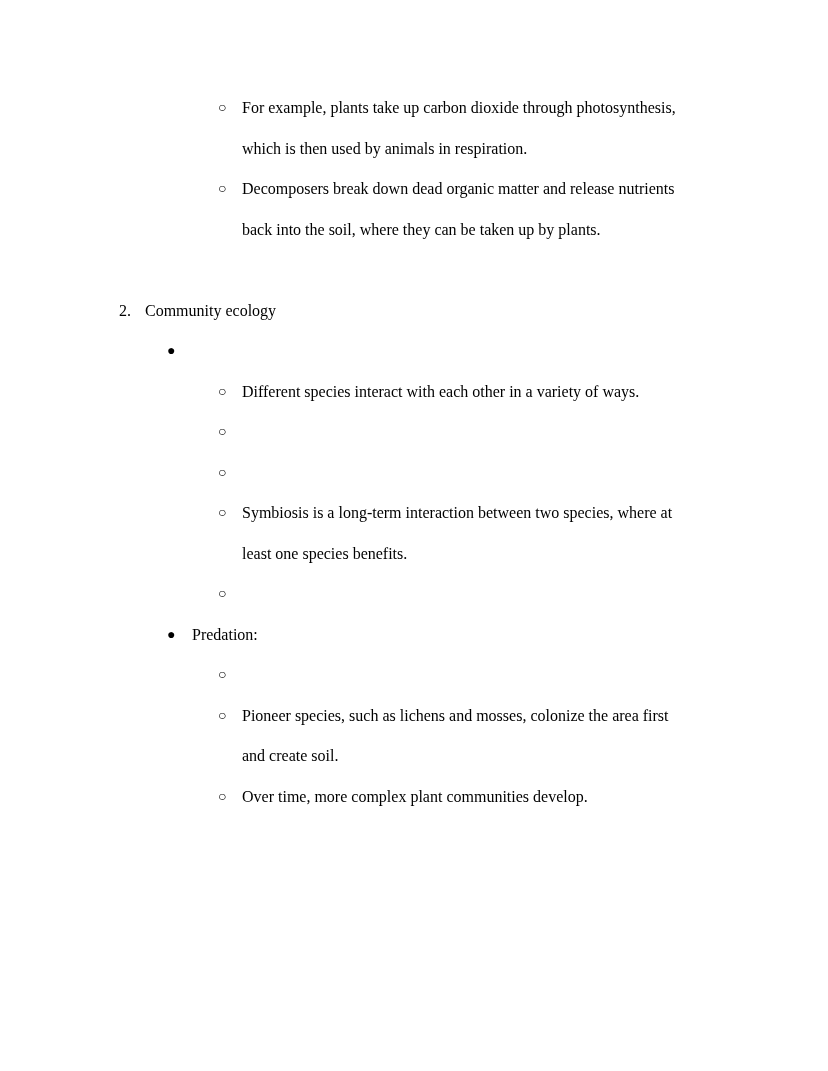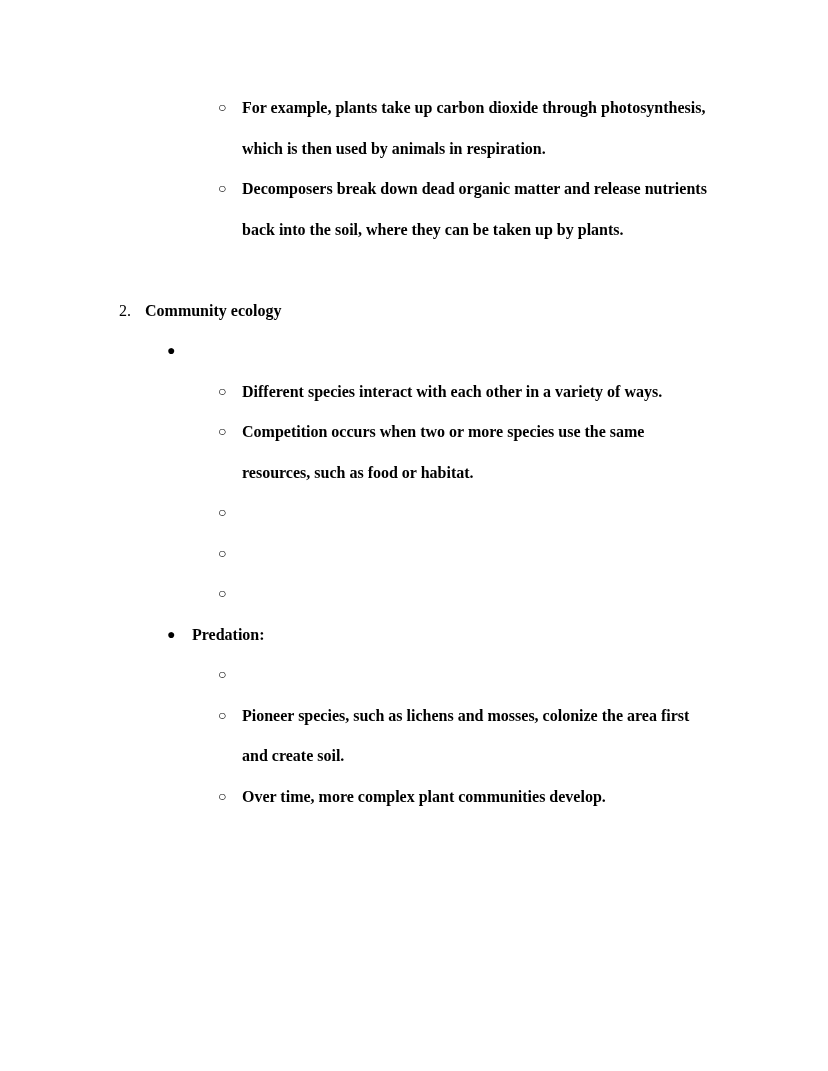--- a/index.html
+++ b/index.html
@@ -27,21 +27,20 @@
   .row {
     display: flex;
     align-items: flex-start;
   }
   .row .marker {
     flex: none;
     line-height: 40.5px;
   }
   .row .text {
     white-space: pre-line;
-    font-weight: bold;
   }
   
   .l1 { padding-left: 119px; margin-top: 40.5px; }
   .l1 .marker { width: 26px; }
   
   .l2 { padding-left: 167px; }
   .l2 .marker { width: 25px; font-size: 14px; }
   
   .l3 { padding-left: 218px; }
   .l3 .marker { width: 24px; font-size: 14px; }
@@ -69,28 +68,28 @@
 
   <div class="row l2">
     <span class="marker">●</span>
   </div>
   <div class="row l3">
     <span class="marker">○</span>
     <div class="text">Different species interact with each other in a variety of ways.</div>
   </div>
   <div class="row l3">
     <span class="marker">○</span>
-    <div class="text">Competition occurs when two or more species use the same
-resources, such as food or habitat.</div>
   </div>
   <div class="row l3">
     <span class="marker">○</span>
   </div>
   <div class="row l3">
     <span class="marker">○</span>
+    <div class="text">Symbiosis is a long-term interaction between two species, where at
+least one species benefits.</div>
   </div>
   <div class="row l3">
     <span class="marker">○</span>
   </div>
 
   <div class="row l2">
     <span class="marker">●</span>
     <div class="text">Predation:</div>
   </div>
   <div class="row l3">

